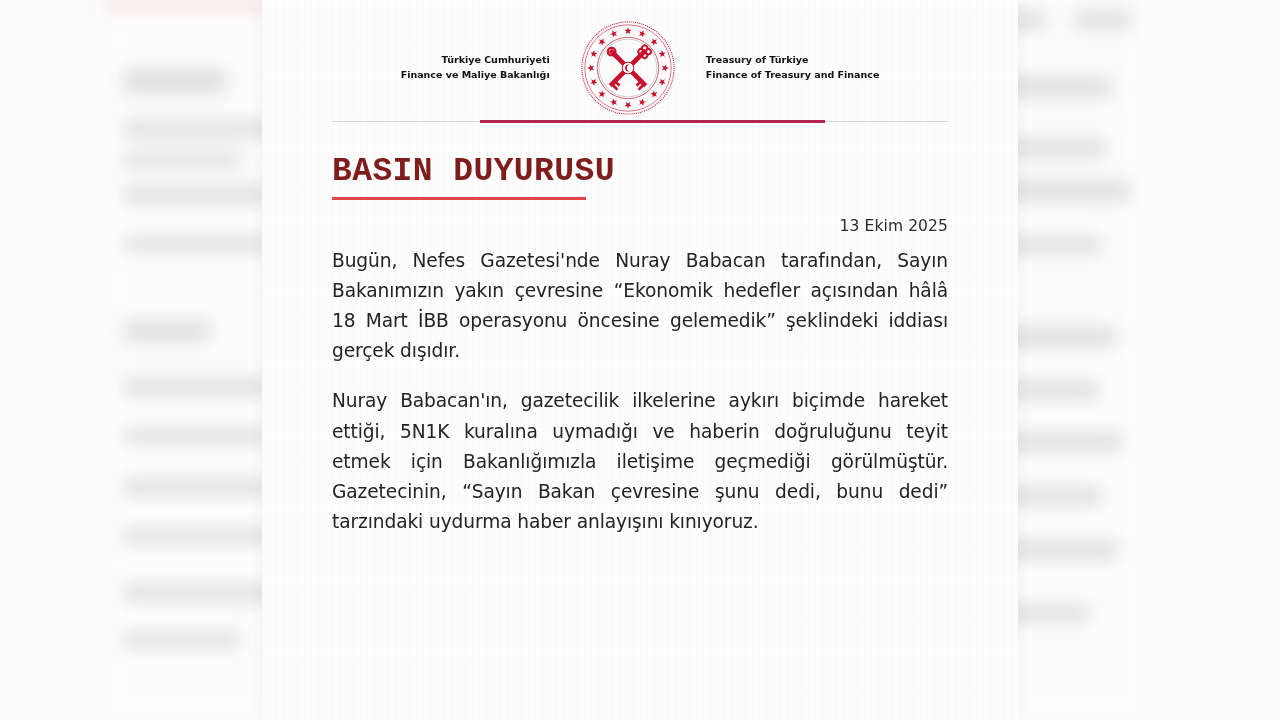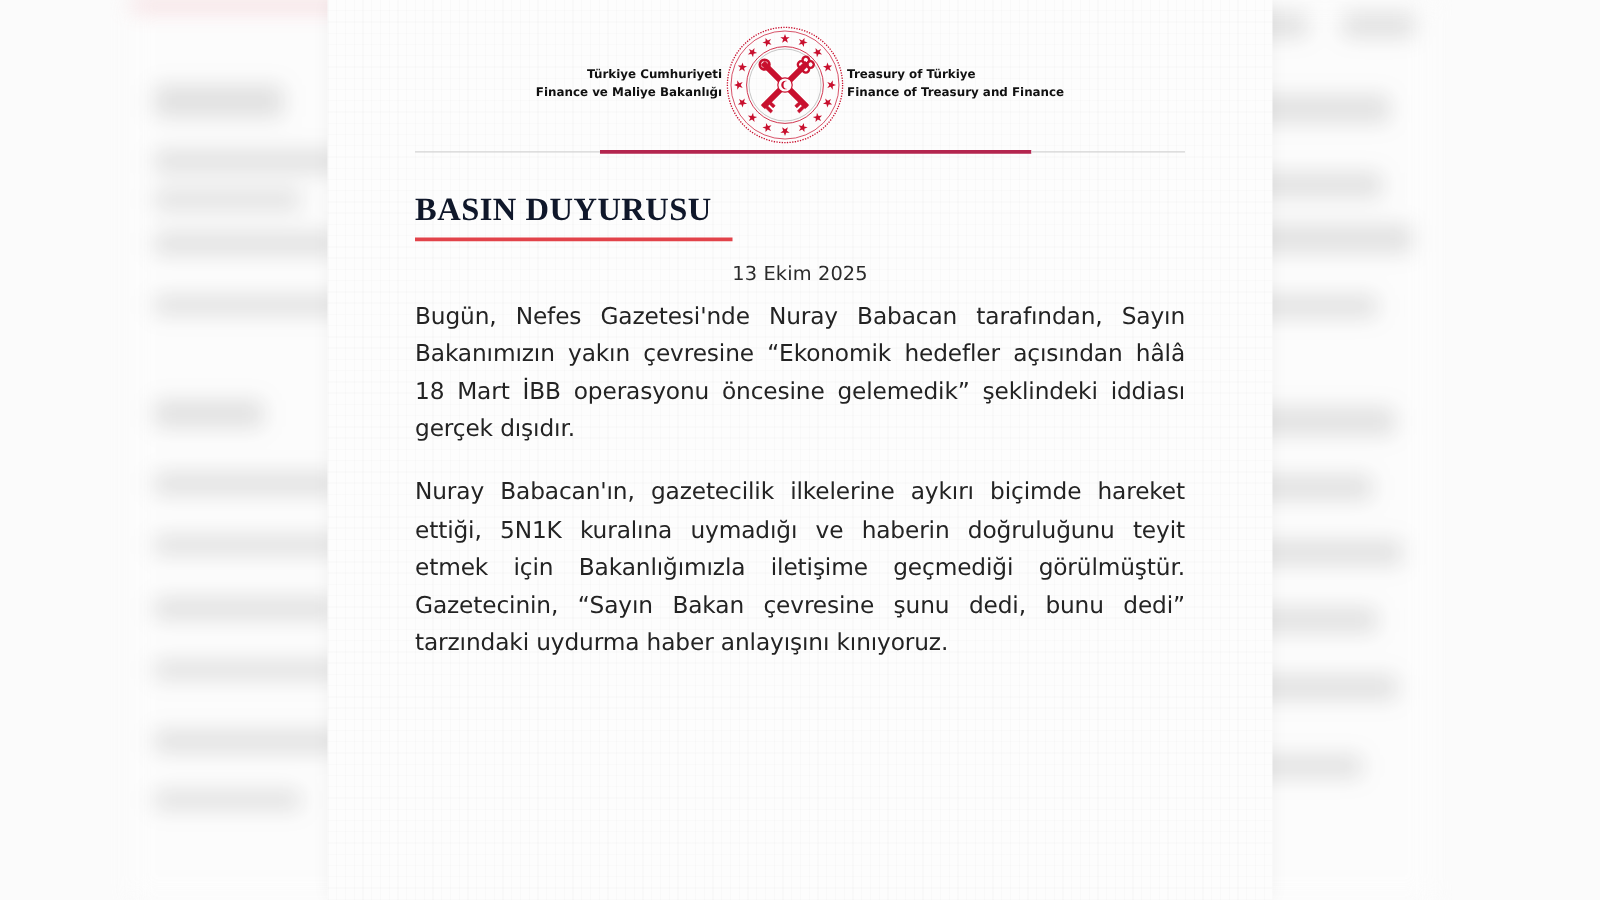--- a/index.html
+++ b/index.html
@@ -40,21 +40,21 @@
     background-image:
       repeating-linear-gradient(90deg, rgba(0,0,0,.016) 0 1px, transparent 1px 7px),
       repeating-linear-gradient(0deg,  rgba(0,0,0,.012) 0 1px, transparent 1px 9px);
     pointer-events:none;
   }
   .doc > * { position:relative; }
 
   
   .letterhead{
     display:flex; align-items:center; justify-content:center;
-    gap:2px;
+    gap:30px;
     padding-top:24px;
     height:112px;
   }
   .lh-text{ font-size:9.5px; line-height:1.55; color:#111; white-space:nowrap; font-weight:600; }
   .lh-text.tr{ text-align:right; }
   .lh-text.en{ text-align:left; }
 
   .emblem{ width:96px; height:96px; flex:0 0 96px; }
 
   
@@ -65,34 +65,34 @@
     align-items:stretch;
   }
   .rule-seg{ background:#d3d3d3; height:1.6px; align-self:center; }
   .rule-seg.grey-l{ flex:0 0 148px; }
   .rule-seg.grey-r{ flex:1 1 auto; }
   .rule-seg.red{ flex:0 0 345px; height:3px; background:#b4264f; align-self:center; }
 
   
   .title-block{ margin:30px 70px 0 70px; display:inline-block; }
   .title{
-    font-family:Liberation Serif, serif;
-    font-size:26px; font-weight:bold;
+    font-family:Liberation Mono, monospace;
+    font-size:33px; font-weight:bold;
     letter-spacing:.4px;
-    color:#0f172a;
+    color:#7f1d1d;
     display:inline-block;
   }
   .title-underline{
     height:3px; background:#e2434a; margin-top:7px; width:254px;
   }
 
   
   .date{
     margin:17px 70px 0 70px;
-    text-align:center;
+    text-align:right;
     font-size:15.5px;
     color:#2b2b2b;
     letter-spacing:.1px;
   }
 
   
   .body{
     margin:11px 70px 0 70px;
     color:#232323;
   }

